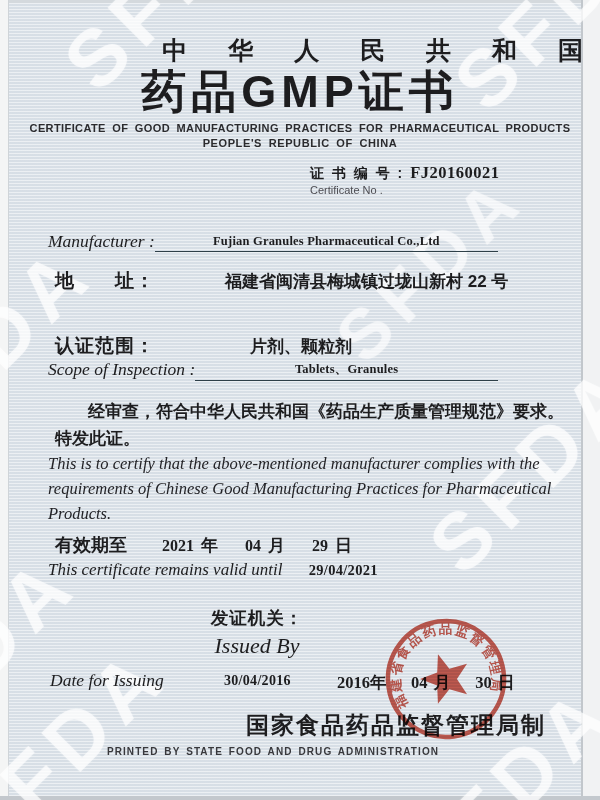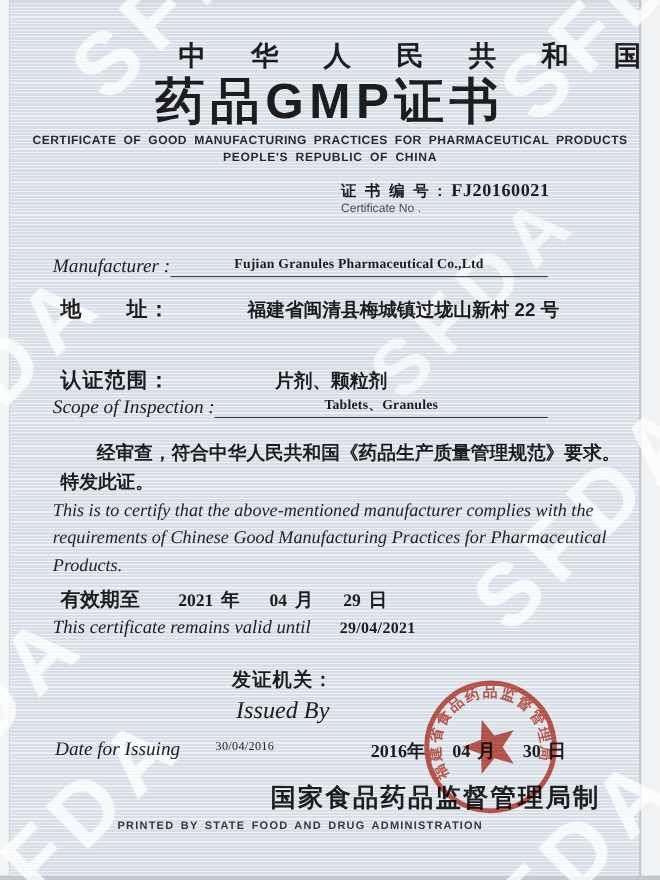--- a/index.html
+++ b/index.html
@@ -65,21 +65,21 @@
   .valid-en .dval{font-style:normal;font-weight:bold;font-size:14.5px;margin-left:22px;letter-spacing:.3px;}
 
   
   .issuer{left:0;top:606px;width:514px;text-align:center;}
   .issuer .cn{font-size:17.5px;font-weight:bold;letter-spacing:1px;}
   .issuer .en{font-family:"Liberation Serif","DejaVu Serif",serif;font-style:italic;font-size:22px;margin-top:3px;}
 
   
   .daterow{left:0;top:670px;width:520px;height:26px;}
   .daterow .lab{position:absolute;left:50px;font-family:"Liberation Serif","DejaVu Serif",serif;font-style:italic;font-size:17.5px;}
-  .daterow .dmy{position:absolute;left:196px;top:3px;font-family:"Liberation Serif","DejaVu Serif",serif;font-weight:normal;font-size:11px;letter-spacing:.3px;}
+  .daterow .dmy{position:absolute;left:224px;top:3px;font-family:"Liberation Serif","DejaVu Serif",serif;font-weight:bold;font-size:14px;letter-spacing:.3px;}
   .daterow .cnd{position:absolute;left:337px;top:1px;font-size:16.5px;font-weight:bold;white-space:nowrap;}
   .daterow .cnd .unit{margin-left:6px;}
   .daterow .cnd .g2{margin-left:20px;}
 
   
   .footer{left:0;top:710px;width:546px;text-align:center;}
   .footer .cn{font-size:23px;font-weight:bold;letter-spacing:2px;text-align:right;}
   .footer .en{font-size:10px;font-weight:bold;letter-spacing:1.1px;word-spacing:2px;margin-top:5px;color:#38383c;}
 
   

